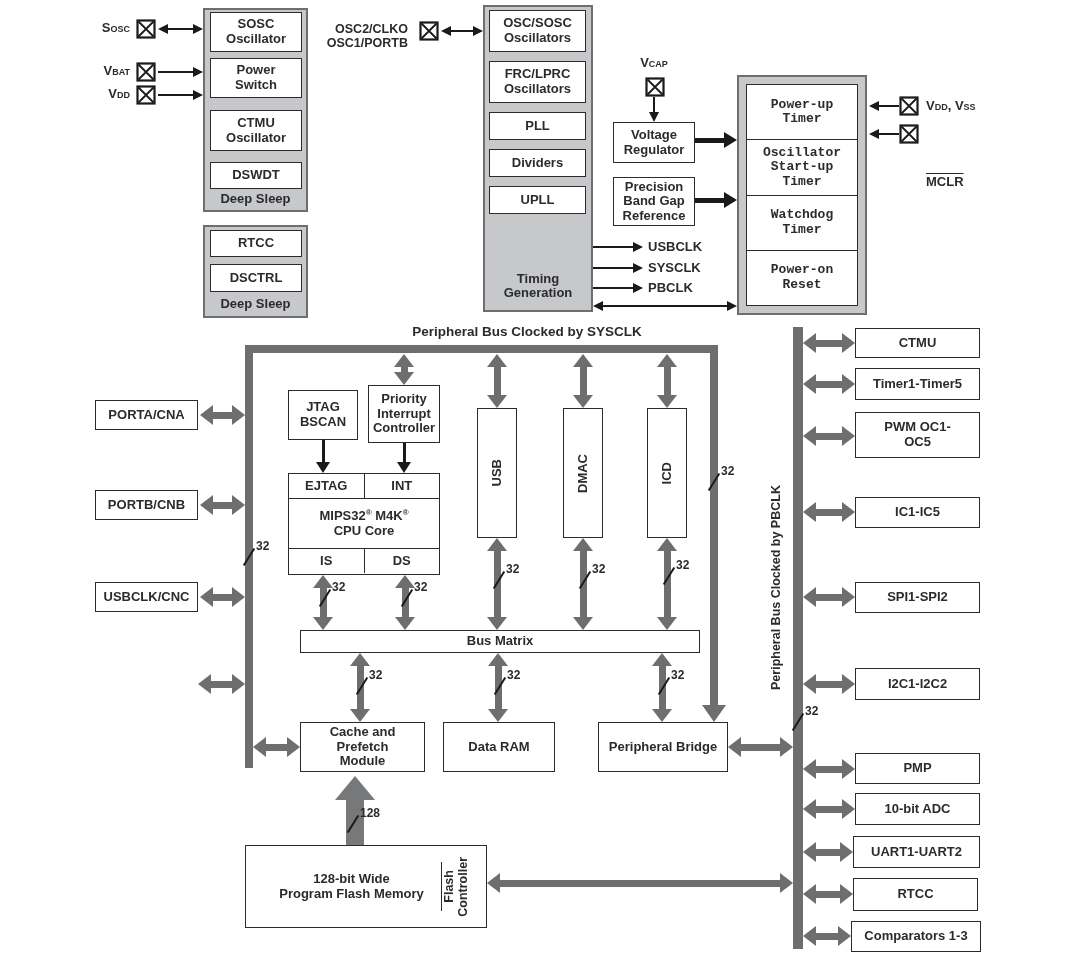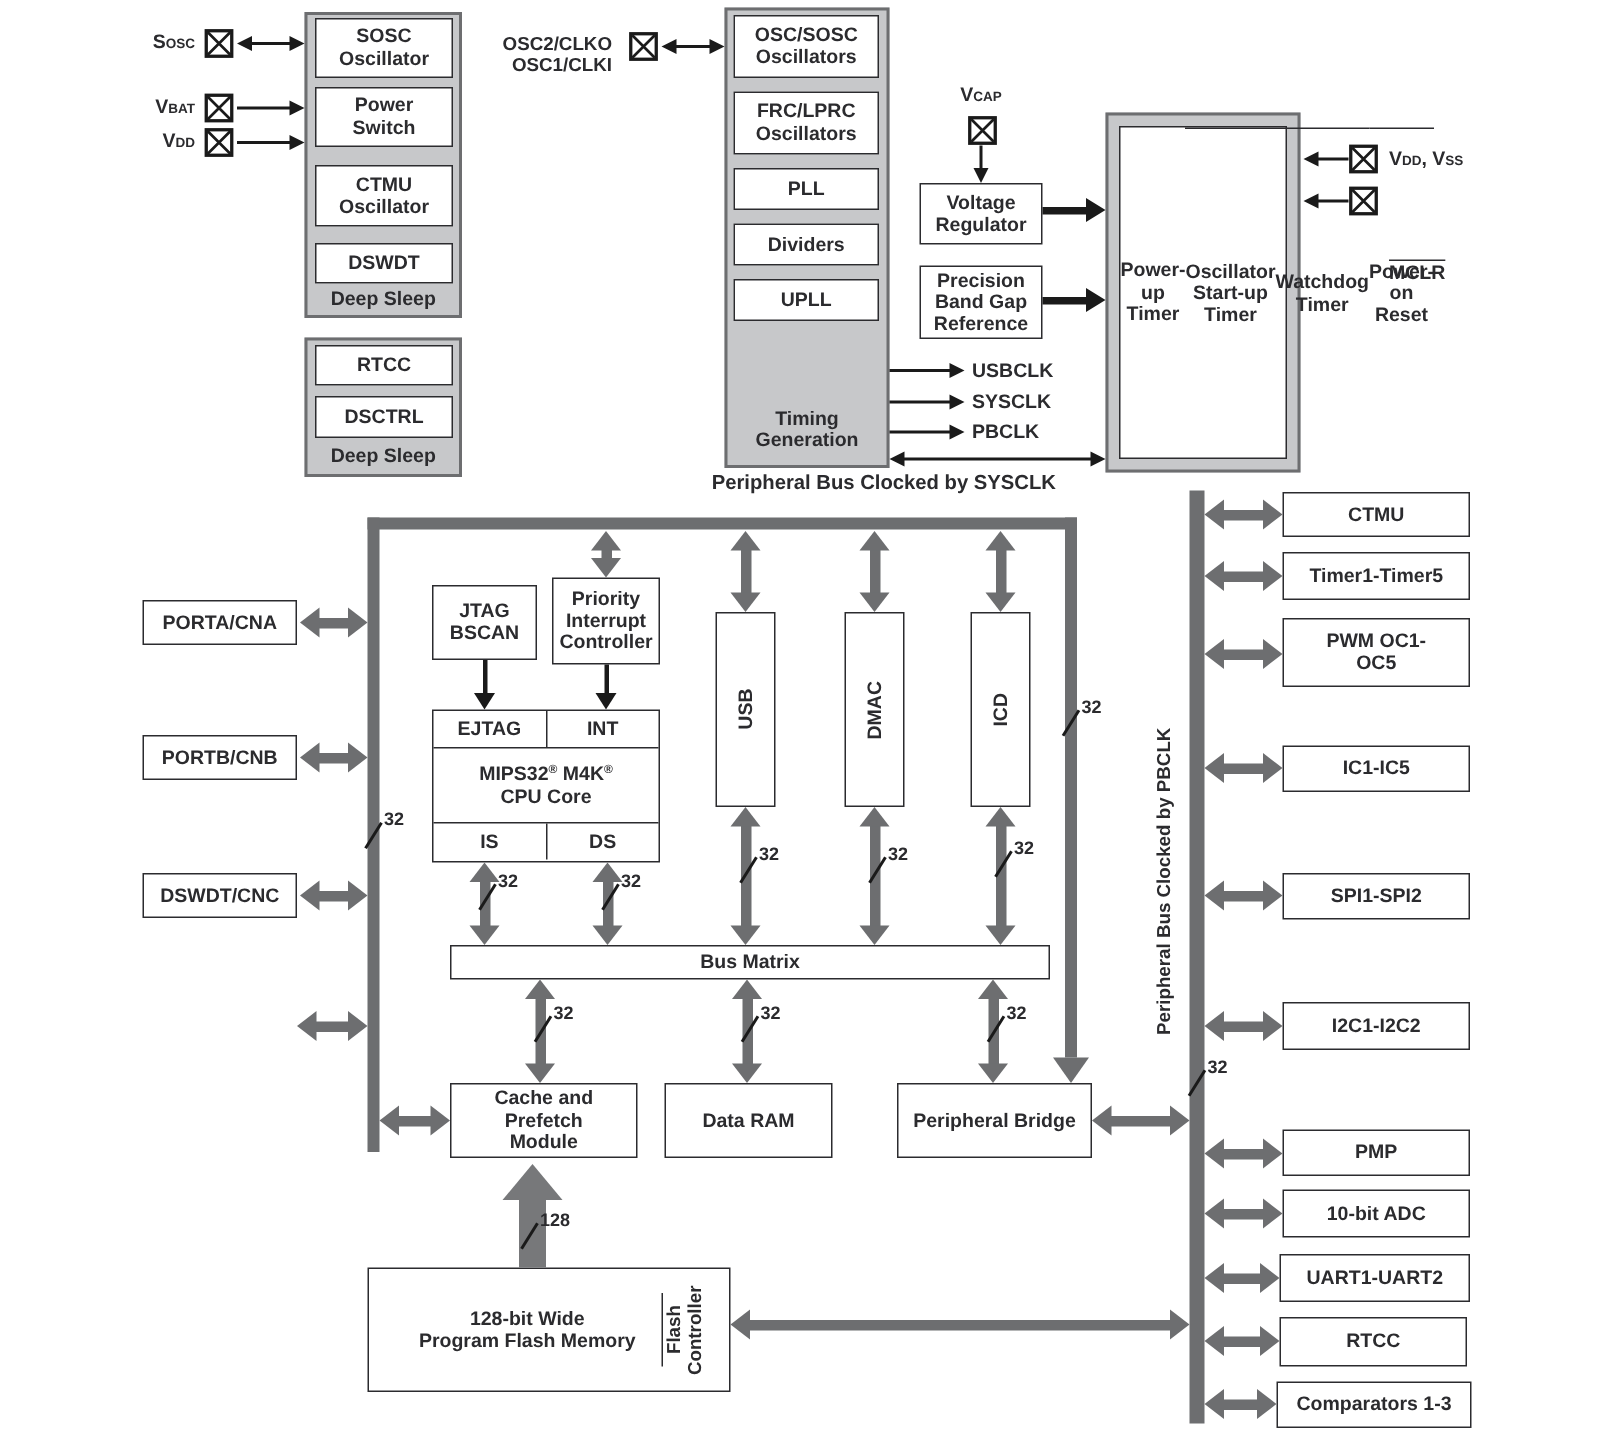--- a/index.html
+++ b/index.html
@@ -8,21 +8,21 @@
           font-family:"Liberation Sans","DejaVu Sans",sans-serif;color:#2b2b2e;}
   .box{position:absolute;background:#fff;border:1.7px solid #2b2b2e;display:flex;align-items:center;
        justify-content:center;text-align:center;font-weight:700;font-size:13px;line-height:1.12;padding:1px;}
   .ctr{position:absolute;background:#c7c8ca;border:2px solid #6d6e70;}
   .cap{position:absolute;font-weight:700;font-size:13px;text-align:center;line-height:1.1;}
   .lbl{position:absolute;font-weight:700;font-size:13px;line-height:1.15;white-space:nowrap;}
   .sub{font-size:9px;}
   .vspan{writing-mode:vertical-rl;transform:rotate(180deg);}
   .pin{position:absolute;width:20px;height:20px;}
   .rinner{position:absolute;left:746px;top:84px;width:112px;height:222px;background:#fff;
-          border:1.7px solid #2b2b2e;display:flex;flex-direction:row;}
+          border:1.7px solid #2b2b2e;display:flex;flex-direction:column;font-family:Liberation Mono, monospace;}
   .rcell{flex:1;display:flex;align-items:center;justify-content:center;text-align:center;
          font-weight:700;font-size:13px;line-height:1.12;border-top:1.7px solid #2b2b2e;}
   .rcell:first-child{border-top:none;}
   .w55{max-width:55px;display:inline-block;}
   .w70{max-width:70px;display:inline-block;}
   .w96{max-width:96px;display:inline-block;}
   .w100{max-width:100px;display:inline-block;}
   .busbar{position:absolute;background:#6d6e70;}
   .ovl{text-decoration:overline;margin-top:48px;}
 </style>
@@ -128,41 +128,41 @@
         <path d="M2.5 2.5 L17.5 17.5 M17.5 2.5 L2.5 17.5" stroke="#1a1a1a" stroke-width="1.8" fill="none"></path>
       </svg></div>
   <div class="lbl" style="left:84px;top:87px;width:46px;text-align:right;"><span>V</span><span class="sub">DD</span></div>
   <div class="pin" style="left:136px;top:85px;"><svg width="20" height="20" viewBox="0 0 20 20">
         <rect x="1.5" y="1.5" width="17" height="17" fill="#fff" stroke="#1a1a1a" stroke-width="2.2"></rect>
         <path d="M2.5 2.5 L17.5 17.5 M17.5 2.5 L2.5 17.5" stroke="#1a1a1a" stroke-width="1.8" fill="none"></path>
       </svg></div>
 
   <div class="lbl" style="left:316px;top:22px;width:92px;text-align:right;font-size:12.5px;">
       <span style="display:block;">OSC2/CLKO</span>
-      <span style="display:block;">OSC1/CLKI</span>
+      <span style="display:block;">OSC1/PORTB</span>
     </div>
   <div class="pin" style="left:419px;top:21px;"><svg width="20" height="20" viewBox="0 0 20 20">
         <rect x="1.5" y="1.5" width="17" height="17" fill="#fff" stroke="#1a1a1a" stroke-width="2.2"></rect>
         <path d="M2.5 2.5 L17.5 17.5 M17.5 2.5 L2.5 17.5" stroke="#1a1a1a" stroke-width="1.8" fill="none"></path>
       </svg></div>
 
-  <div class="cap" style="left:350px;top:315px;width:354px;font-size:13.5px;text-align:right;">Peripheral Bus Clocked by SYSCLK</div>
+  <div class="cap" style="left:350px;top:325px;width:354px;font-size:13.5px;">Peripheral Bus Clocked by SYSCLK</div>
   <div class="busbar" style="left:245px;top:345px;width:473px;height:8px;"></div>
   <div class="busbar" style="left:245px;top:345px;width:8px;height:423px;"></div>
   <div class="busbar" style="left:710px;top:345px;width:8px;height:360px;"></div>
   <div style="position:absolute;left:702px;top:705px;width:0;height:0;border-left:12px solid transparent;border-right:12px solid transparent;border-top:17px solid #6d6e70;"></div>
 
   <div class="box" style="left:95px;top:400px;width:103px;height:30px;">
       <span>PORTA/CNA</span>
     </div>
   <div class="box" style="left:95px;top:490px;width:103px;height:30px;">
       <span>PORTB/CNB</span>
     </div>
   <div class="box" style="left:95px;top:582px;width:103px;height:30px;">
-      <span>DSWDT/CNC</span>
+      <span>USBCLK/CNC</span>
     </div>
 
   <div class="box" style="left:288px;top:390px;width:70px;height:50px;">
       <span>JTAG BSCAN</span>
     </div>
   <div class="box" style="left:368px;top:385px;width:72px;height:58px;">
       <span>Priority Interrupt Controller</span>
     </div>
 
   <div class="box" style="left:288px;top:473px;width:152px;height:102px;padding:0;display:block;">

